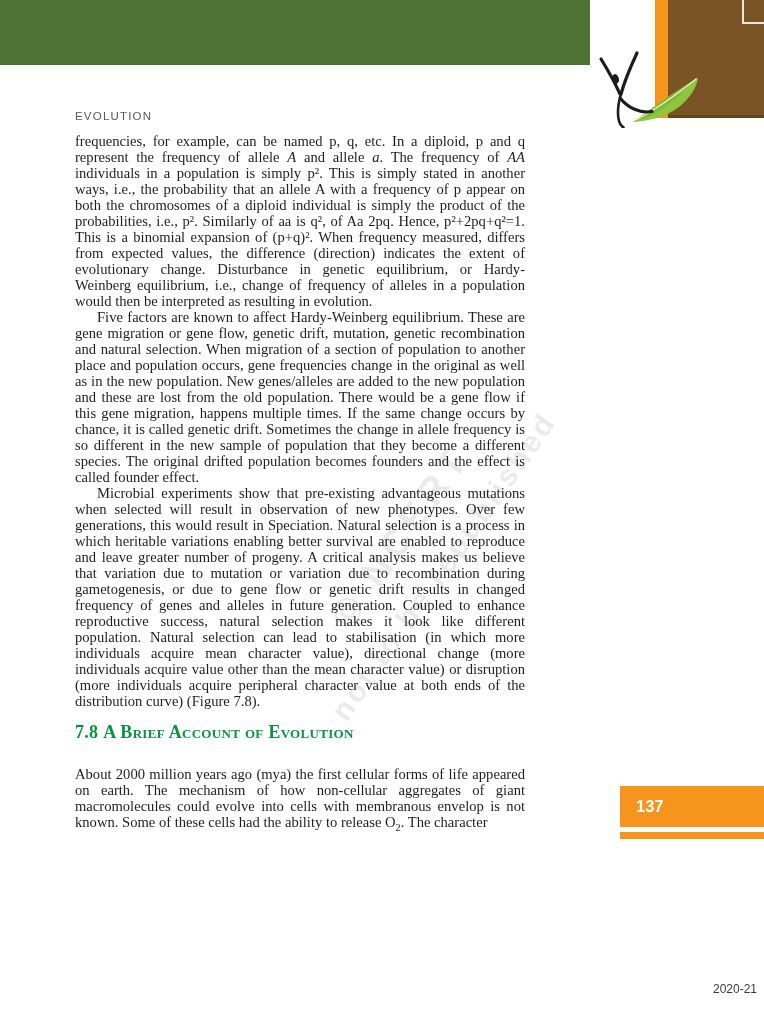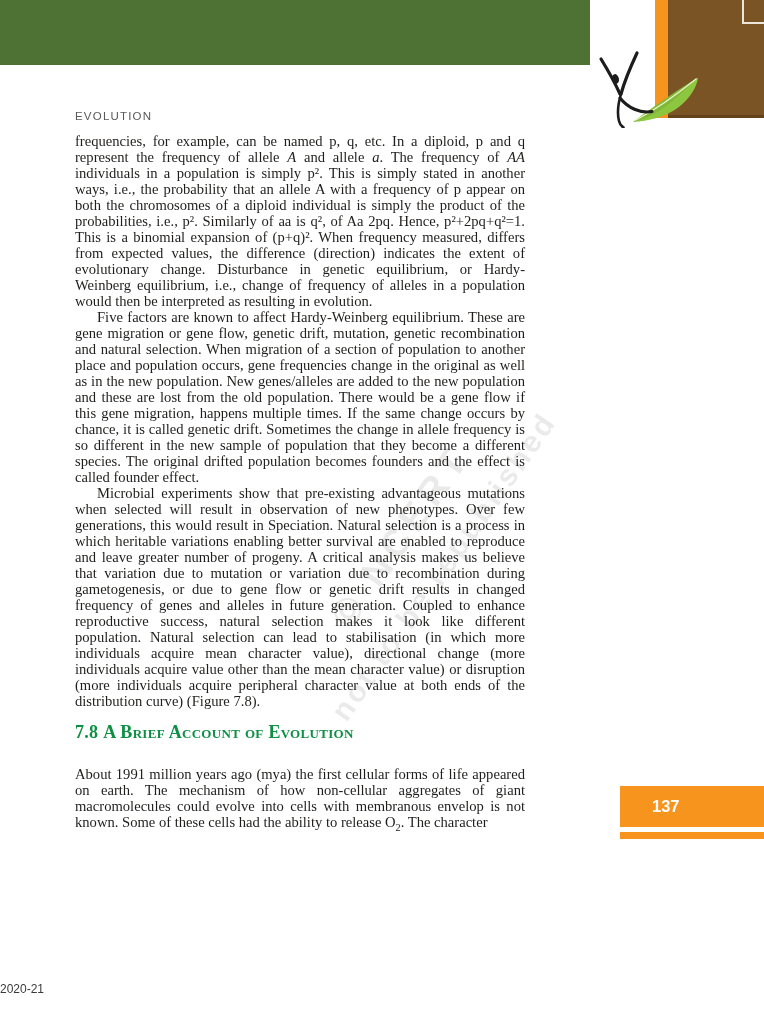--- a/index.html
+++ b/index.html
@@ -87,30 +87,30 @@
     letter-spacing:0.3px;
   }
   .heading-title{font-variant:small-caps;}
   
   .pagenum-box{
     position:absolute;left:620px;top:786px;width:144px;height:41px;
     background:var(--accent-orange);
     color:#ffffff;
     font-family:"Liberation Sans", sans-serif;
     font-weight:bold;font-size:16.5px;
-    line-height:41px;padding-left:32px;
+    line-height:41px;padding-left:16px;
   }
   .pagenum-strip{
     position:absolute;left:620px;top:832px;width:144px;height:7px;
     background:var(--accent-orange);
   }
   
   .footer{
     position:absolute;left:0;right:7px;top:982px;
-    text-align:left;
+    text-align:right;
     font-family:"Liberation Sans", sans-serif;
     font-size:12px;color:#3a3a3a;
   }
 </style>
 </head>
 <body>
 
 <div>
 
   <div class="green-bar"></div>
@@ -141,21 +141,21 @@
   <div class="watermark">
     <div class="wm1">© NCERT</div>
     <div class="wm2">not to be republished</div>
   </div>
 
   <div class="content">
     <p><span>frequencies, for example, can be named p, q, etc. In a diploid, p and q represent the frequency of allele </span><span class="run-i">A</span><span> and allele </span><span class="run-i">a</span><span>. The frequency of </span><span class="run-i">AA</span><span> individuals in a population is simply p². This is simply stated in another ways, i.e., the probability that an allele A with a frequency of p appear on both the chromosomes of a diploid individual is simply the product of the probabilities, i.e., p². Similarly of aa is q², of Aa 2pq. Hence, p²+2pq+q²=1. This is a binomial expansion of (p+q)². When frequency measured, differs from expected values, the difference (direction) indicates the extent of evolutionary change. Disturbance in genetic equilibrium, or Hardy- Weinberg equilibrium, i.e., change of frequency of alleles in a population would then be interpreted as resulting in evolution.</span></p>
     <p class="indent"><span>Five factors are known to affect Hardy-Weinberg equilibrium. These are gene migration or gene flow, genetic drift, mutation, genetic recombination and natural selection. When migration of a section of population to another place and population occurs, gene frequencies change in the original as well as in the new population. New genes/alleles are added to the new population and these are lost from the old population. There would be a gene flow if this gene migration, happens multiple times. If the same change occurs by chance, it is called genetic drift. Sometimes the change in allele frequency is so different in the new sample of population that they become a different species. The original drifted population becomes founders and the effect is called </span><span class="run-b">founder effect</span><span>.</span></p>
     <p class="indent"><span>Microbial experiments show that pre-existing advantageous mutations when selected will result in observation of new phenotypes. Over few generations, this would result in Speciation. Natural selection is a process in which heritable variations enabling better survival are enabled to reproduce and leave greater number of progeny. A critical analysis makes us believe that variation due to mutation or variation due to recombination during gametogenesis, or due to gene flow or genetic drift results in changed frequency of genes and alleles in future generation. Coupled to enhance reproductive success, natural selection makes it look like different population. Natural selection can lead to stabilisation (in which more individuals acquire mean character value), directional change (more individuals acquire value other than the mean character value) or disruption (more individuals acquire peripheral character value at both ends of the distribution curve) (Figure 7.8).</span></p>
     <h2 class="section-heading"><span>7.8</span> <span class="heading-title">A Brief Account of Evolution</span></h2>
-    <p><span>About 1991 million years ago (mya) the first cellular forms of life appeared on earth. The mechanism of how non-cellular aggregates of giant macromolecules could evolve into cells with membranous envelop is not known. Some of these cells had the ability to release O</span><span class="run-sub">2</span><span>. The character</span></p>
+    <p><span>About 2000 million years ago (mya) the first cellular forms of life appeared on earth. The mechanism of how non-cellular aggregates of giant macromolecules could evolve into cells with membranous envelop is not known. Some of these cells had the ability to release O</span><span class="run-sub">2</span><span>. The character</span></p>
   </div>
 
   <div class="pagenum-box"><span>137</span></div>
   <div class="pagenum-strip"></div>
 
   <div class="footer">2020-21</div>
 
 </div>
 
 </body></html>

